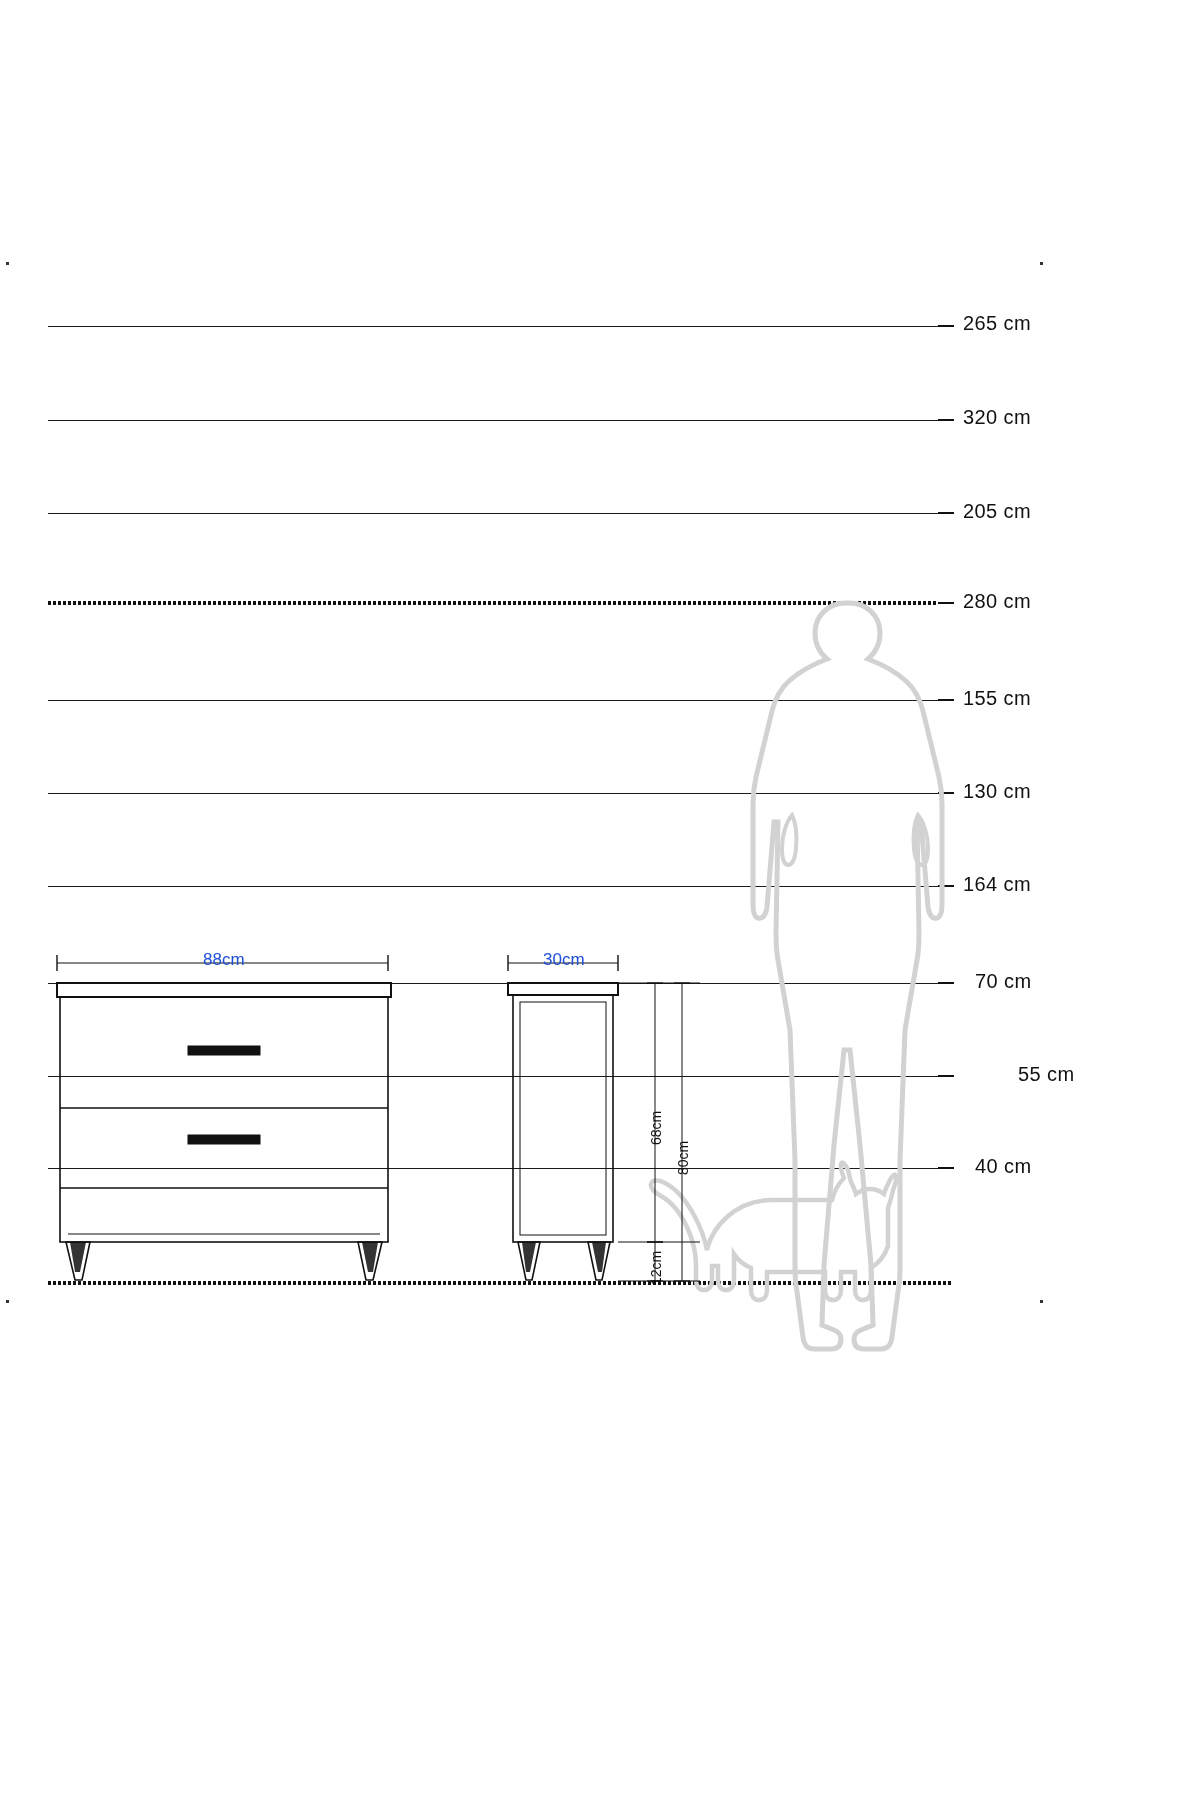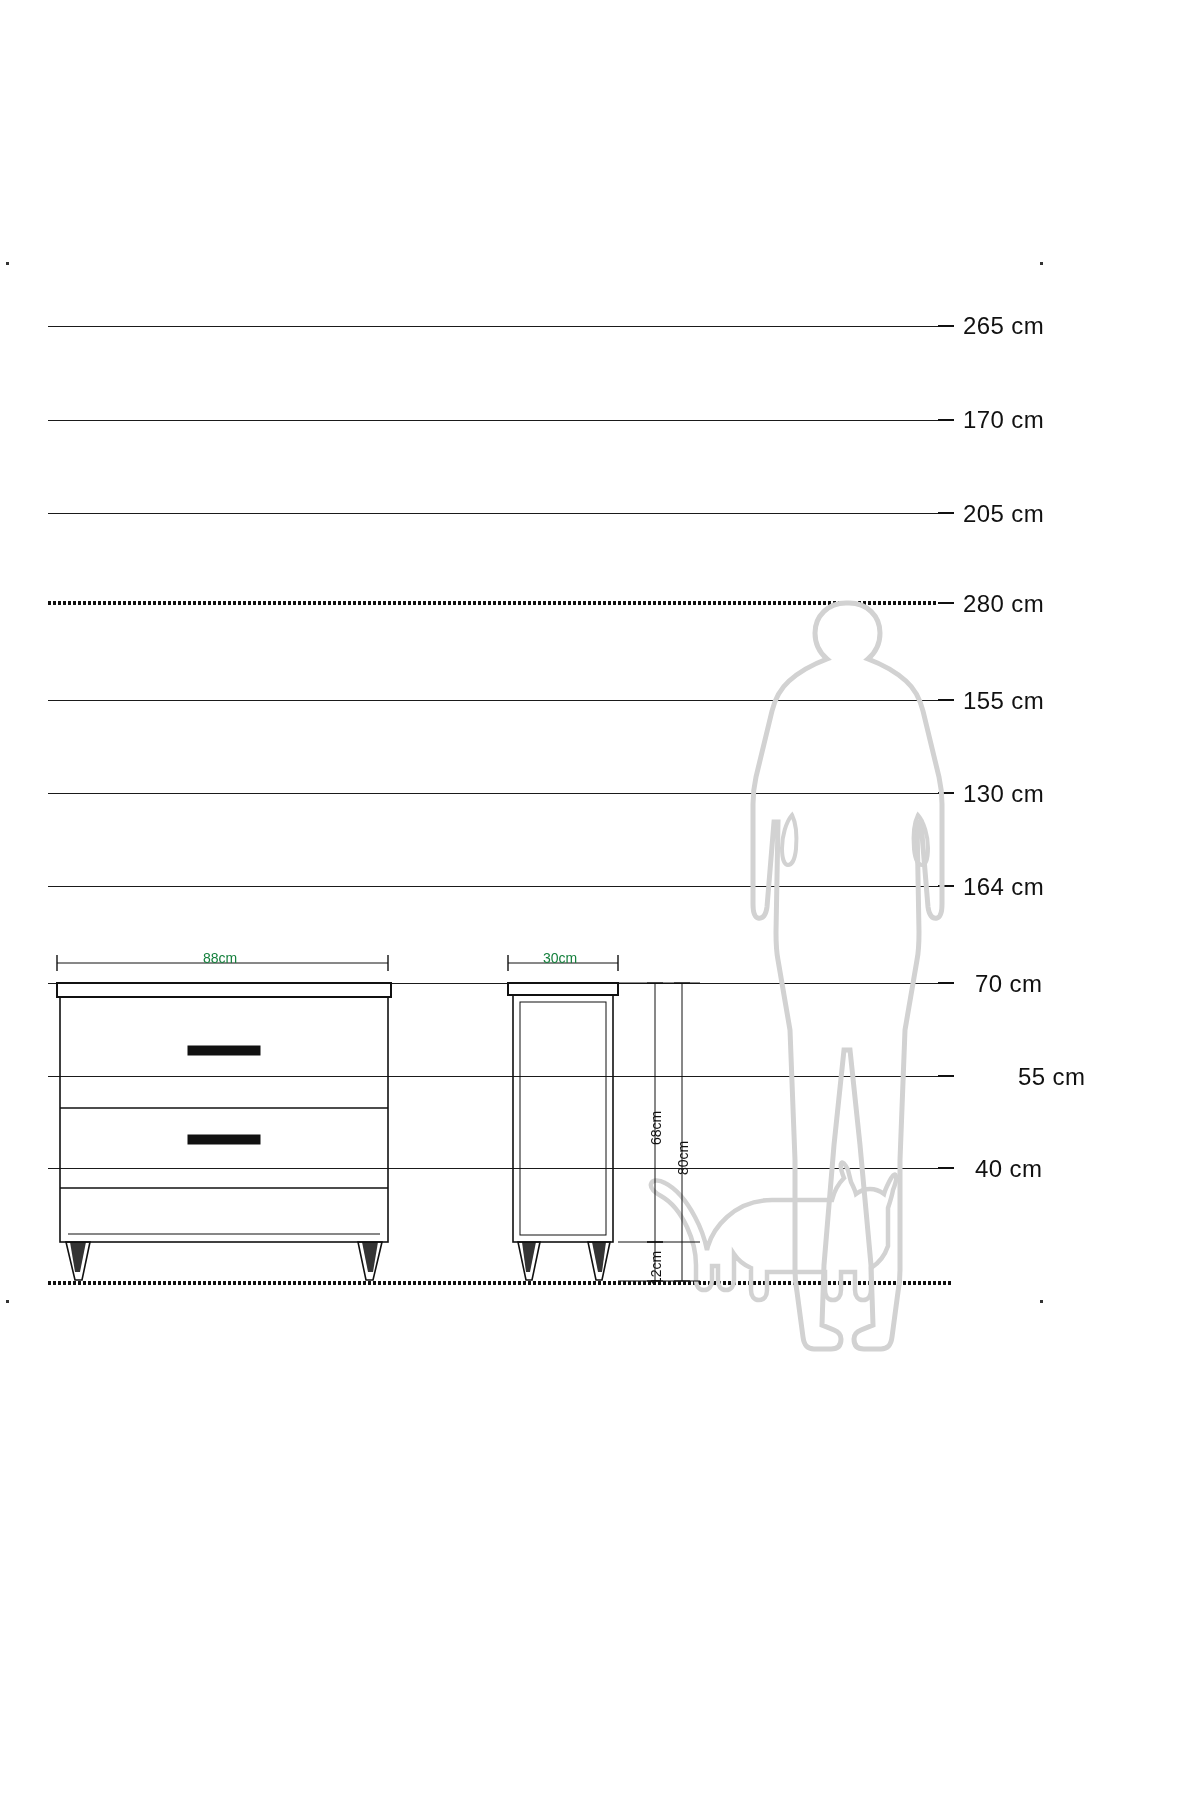--- a/index.html
+++ b/index.html
@@ -37,31 +37,31 @@
     background: repeating-linear-gradient(90deg, #111 0 3px, #fff 3px 5px);
   }
   .tick {
     position: absolute;
     height: 0;
     border-top: 2px solid #111;
     width: 16px;
   }
   .label {
     position: absolute;
-    font-size: 24px;
+    font-size: 20px;
     color: #111;
     letter-spacing: 0.4px;
     white-space: nowrap;
     font-family: "Liberation Sans", sans-serif;
     text-align: center;
   }
   .dim-label {
     position: absolute;
-    font-size: 14px;
-    color: #15803d;
+    font-size: 17px;
+    color: #1d4ed8;
     white-space: nowrap;
   }
   .dim-label-v {
     position: absolute;
     font-size: 14px;
     color: #111;
     white-space: nowrap;
     transform-origin: 0 0;
     transform: rotate(-90deg);
   }
@@ -89,21 +89,21 @@
   <div class="corner-dot" style="left:1040px; top:262px;"></div>
   <div class="corner-dot" style="left:6px; top:1300px;"></div>
   <div class="corner-dot" style="left:1040px; top:1300px;"></div>
 
   <div class="hline" style="left:48px; top:326px; width:890px;"></div>
   <div class="tick" style="left:938px; top:325px;"></div>
   <div class="label" style="left:963px; top:312px;">265 cm</div>
 
   <div class="hline" style="left:48px; top:420px; width:890px;"></div>
   <div class="tick" style="left:938px; top:419px;"></div>
-  <div class="label" style="left:963px; top:406px;">170 cm</div>
+  <div class="label" style="left:963px; top:406px;">320 cm</div>
 
   <div class="hline" style="left:48px; top:513px; width:890px;"></div>
   <div class="tick" style="left:938px; top:512px;"></div>
   <div class="label" style="left:963px; top:500px;">205 cm</div>
 
   <div class="hline-180" style="left:48px; top:601px; width:890px;"></div>
   <div class="tick" style="left:938px; top:602px;"></div>
   <div class="label" style="left:963px; top:590px;">280 cm</div>
 
   <div class="hline" style="left:48px; top:700px; width:890px;"></div>

